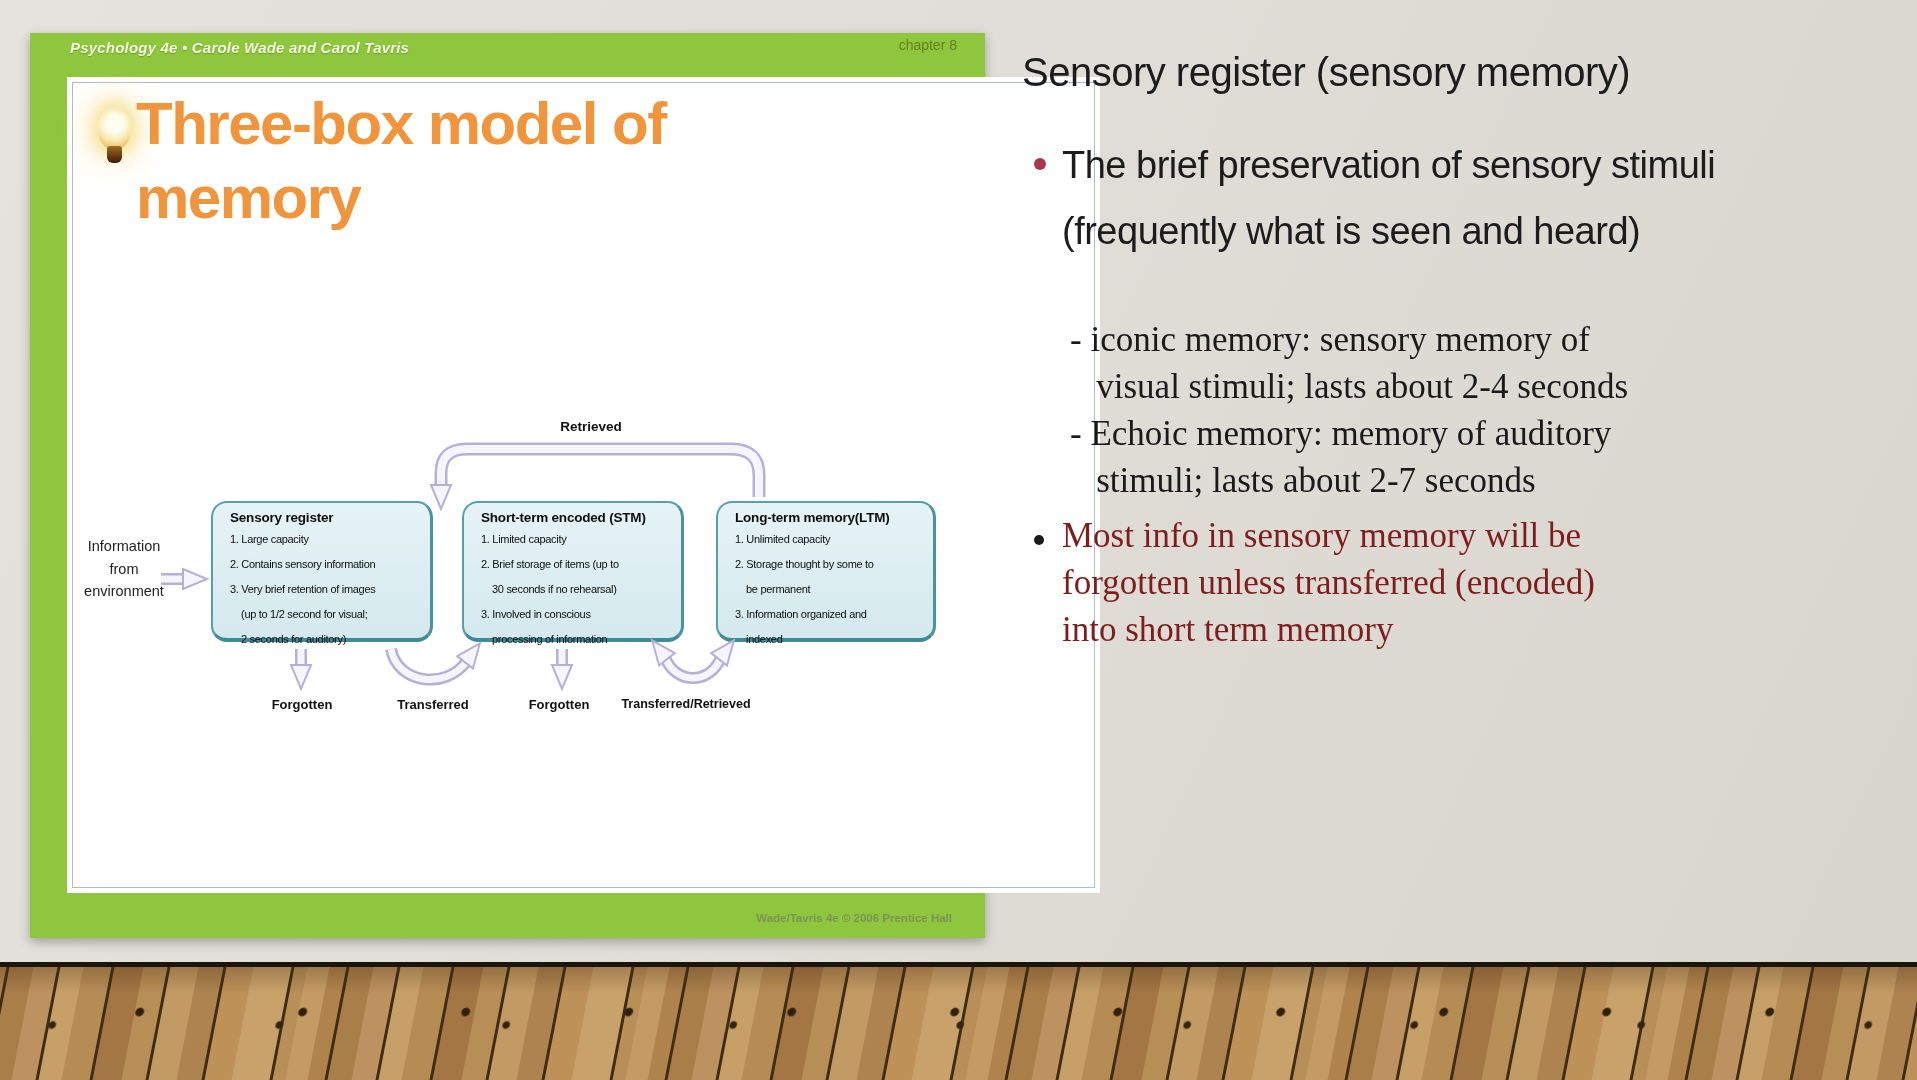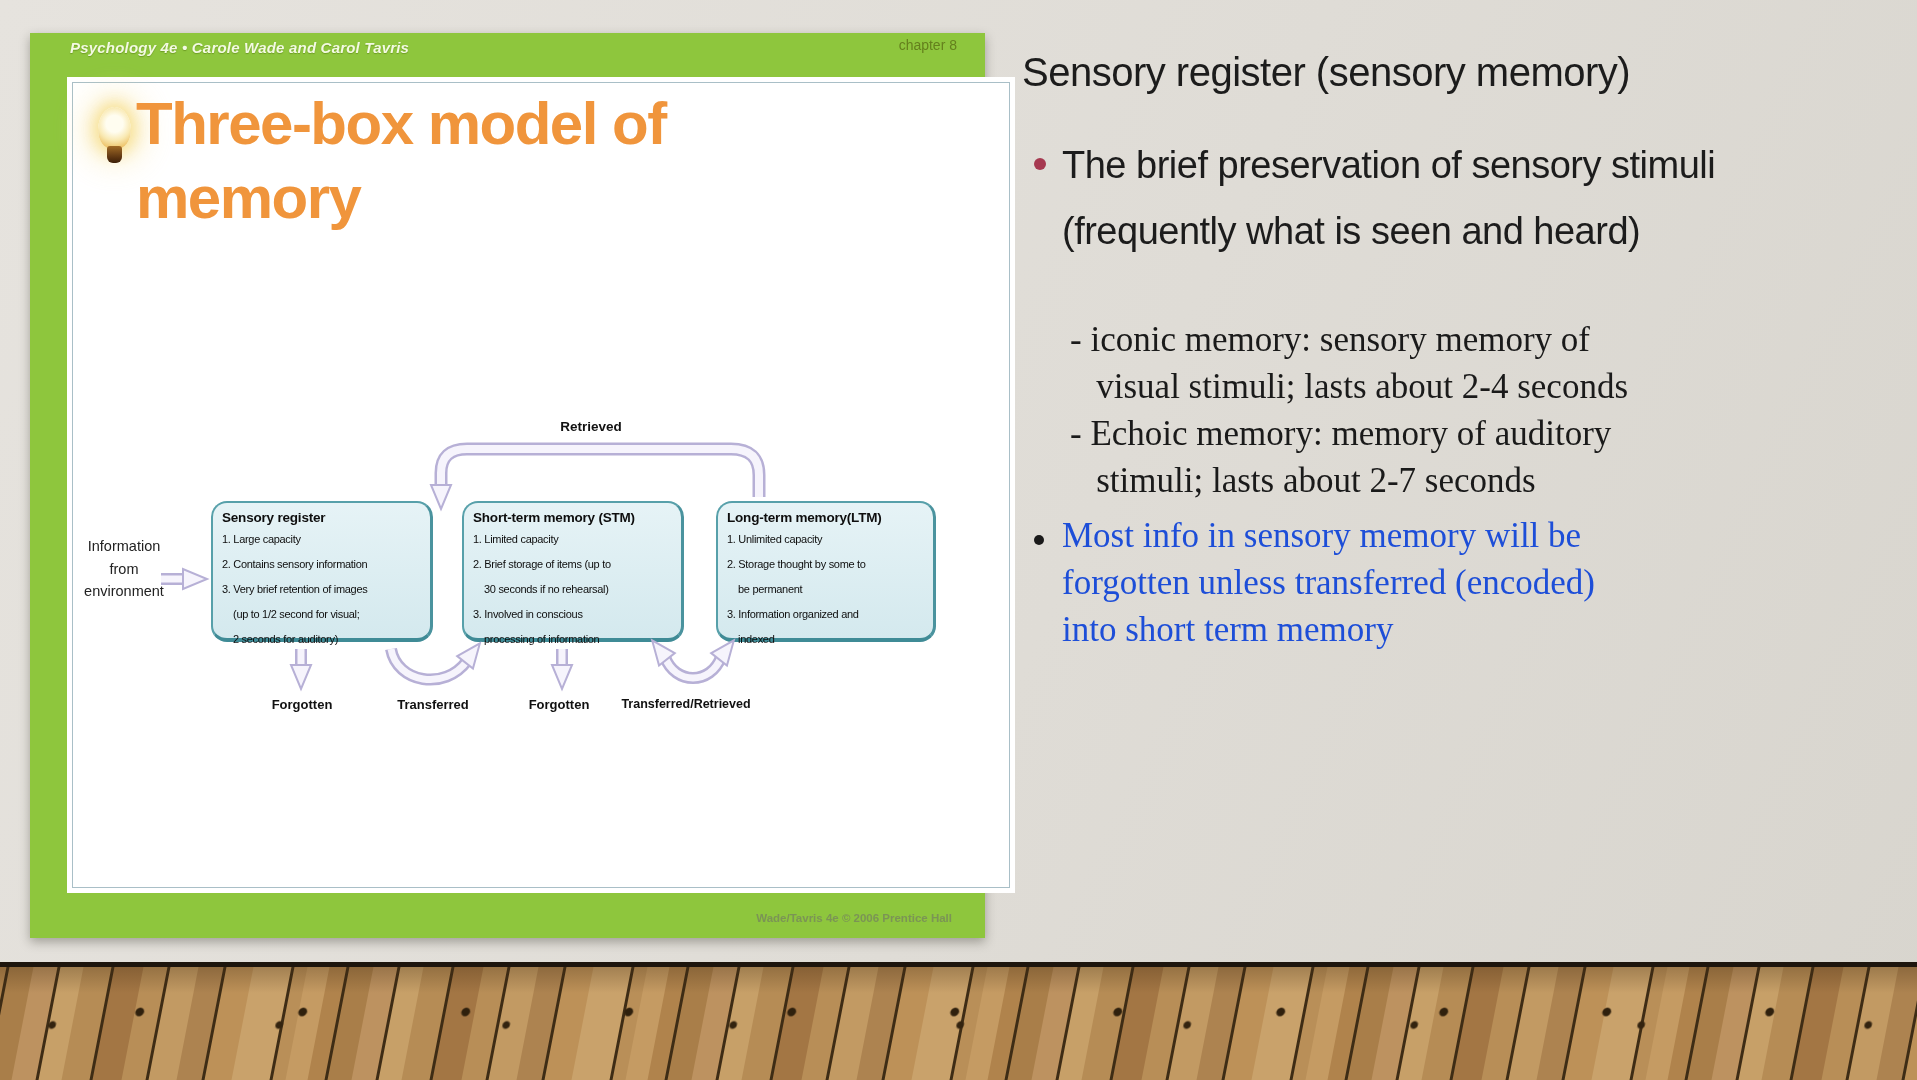--- a/index.html
+++ b/index.html
@@ -32,41 +32,41 @@
     background-repeat:repeat,repeat,no-repeat,repeat;
   }
   
   .slide{
     position:absolute;left:30px;top:33px;width:955px;height:905px;
     background:#8ec63d;box-shadow:0 4px 10px rgba(40,40,30,.35);
   }
   .slide-header{position:absolute;left:40px;top:6px;font-size:15px;font-weight:bold;
     color:#f3fae3;letter-spacing:.2px;text-shadow:0 1px 1px rgba(90,130,20,.6);font-style:italic;}
   .chapter{position:absolute;right:28px;top:4px;font-size:14px;font-weight:normal;color:#64801d;}
-  .panel-frame{position:absolute;left:37px;top:44px;width:948px;height:816px;
+  .panel-frame{position:absolute;left:37px;top:44px;width:1033px;height:816px;
     background:#fff;padding:0;box-sizing:border-box;}
   .panel{position:absolute;left:5px;top:5px;right:5px;bottom:5px;
     background:#fff;border:1px solid #a9bfc7;}
   .slide-footer{position:absolute;right:33px;bottom:14px;font-size:11.5px;
     font-weight:bold;color:#7b9455;}
   
   .bulb{position:absolute;left:20px;top:20px;width:44px;height:72px;}
   .bulb .globe{position:absolute;left:5px;top:4px;width:33px;height:42px;
     border-radius:50% 50% 42% 42%/55% 55% 45% 45%;
     background:radial-gradient(circle at 50% 40%,#fffdf0 0 28%,#f9e9b2 55%,#eec56d 80%,#e7ad4c 100%);
     box-shadow:0 0 14px 5px rgba(248,226,150,.95),0 0 30px 14px rgba(248,226,150,.45);}
   .bulb .base{position:absolute;left:14px;top:43px;width:15px;height:17px;
     border-radius:3px 3px 6px 6px;background:linear-gradient(#a06a26,#5a3310 70%,#3c2008);}
   .slide-title{position:absolute;left:63px;top:4px;font-size:60px;font-weight:bold;
     line-height:74px;letter-spacing:-1.5px;color:#f0953c;white-space:pre-line;}
   
   .mbox{position:absolute;box-sizing:border-box;width:222px;height:141px;
     background:linear-gradient(#e6f3f6,#d4e9ee);
     border:2px solid #57a0aa;border-bottom:4px solid #3f8b96;border-right:3px solid #4a939e;
-    border-radius:16px;color:#0e0e0e;}
+    border-radius:16px;color:#0e0e0e;padding-left:8px;}
   .box1{left:138px;top:418px;}
   .box2{left:389px;top:418px;}
   .box3{left:643px;top:418px;width:220px;}
   .mbox-title{font-size:13.5px;font-weight:bold;padding:7px 4px 0 9px;letter-spacing:-.2px;}
   .mbox-body{font-size:11px;line-height:25px;padding:2px 2px 0 9px;
     white-space:pre-wrap;letter-spacing:-.3px;}
   .info-text{position:absolute;left:0px;top:452px;width:102px;text-align:center;
     font-size:14.5px;line-height:22.5px;color:#222;white-space:pre-line;}
   .dlabel{position:absolute;top:614px;transform:translateX(-50%);
     font-size:13px;font-weight:bold;color:#111;white-space:nowrap;}
@@ -80,21 +80,21 @@
   
   .notes-heading{position:absolute;left:1022px;top:50px;font-size:40px;color:#1c1c1c;letter-spacing:-.5px;}
   .bullet-dot{position:absolute;border-radius:50%;}
   .dot1{left:1034px;top:158px;width:12px;height:12px;background:#a63950;}
   .dot2{left:1034px;top:535px;width:10px;height:10px;background:#1a1a1a;}
   .notes-b1{position:absolute;left:1062px;top:132px;font-size:38px;line-height:66px;
     color:#1c1c1c;white-space:pre-line;letter-spacing:-.5px;}
   .notes-sub{position:absolute;left:1070px;top:316px;font-size:35px;line-height:47px;
     font-family:"Liberation Serif",serif;color:#1a1a1a;white-space:pre-wrap;}
   .notes-b2{position:absolute;left:1062px;top:512px;font-size:35px;line-height:47px;
-    font-family:"Liberation Serif",serif;color:#1d4ed8;white-space:pre-line;}
+    font-family:"Liberation Serif",serif;color:#7f1d1d;white-space:pre-line;}
 </style>
 </head>
 <body>
 
 <div class="slide">
   <div class="slide-header">Psychology 4e •  Carole Wade and Carol Tavris</div>
   <div class="chapter">chapter 8</div>
 
   <div class="panel-frame">
     <div class="panel">
@@ -112,21 +112,21 @@
 
       <div class="mbox box1">
         <div class="mbox-title">Sensory register</div>
         <div class="mbox-body">1. Large capacity
 2. Contains sensory information
 3. Very brief retention of images
     (up to 1/2 second for visual;
     2 seconds for auditory)</div>
       </div>
       <div class="mbox box2">
-        <div class="mbox-title">Short-term memory (STM)</div>
+        <div class="mbox-title">Short-term encoded (STM)</div>
         <div class="mbox-body">1. Limited capacity
 2. Brief storage of items (up to
     30 seconds if no rehearsal)
 3. Involved in conscious
     processing of information</div>
       </div>
       <div class="mbox box3">
         <div class="mbox-title">Long-term memory(LTM)</div>
         <div class="mbox-body">1. Unlimited capacity
 2. Storage thought by some to

